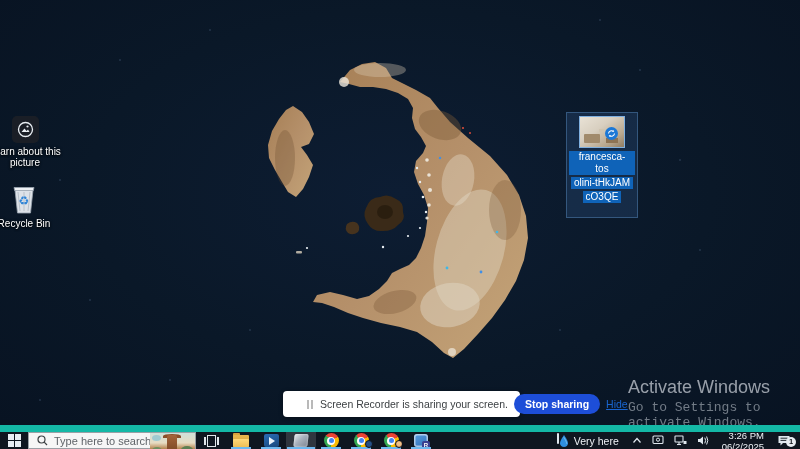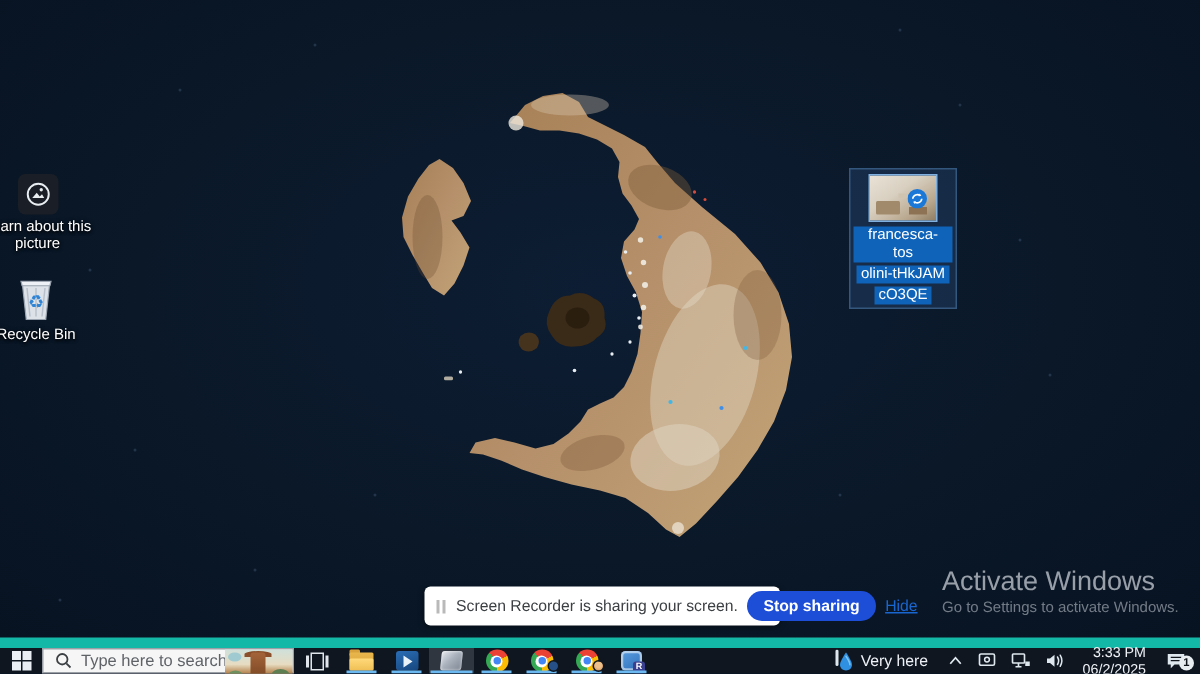--- a/index.html
+++ b/index.html
@@ -17,46 +17,46 @@
   .desk-icon { position:absolute; width:72px; text-align:center; cursor:default; }
   .desk-icon .glyph { display:flex; align-items:center; justify-content:center; margin:0 auto; }
   .desk-label { margin-top:3px; font-size:10px; line-height:11px; color:#fff;
     text-shadow:0 1px 2px rgba(0,0,0,.9), 0 0 3px rgba(0,0,0,.7); }
   #icon-learn { left:-11px; top:116px; }
   #icon-learn .glyph { width:27px; height:27px; background:rgba(28,32,38,.92); border-radius:5px; }
   #icon-recycle { left:-12px; top:183px; }
 
   
   #file-icon { position:absolute; left:566px; top:112px; width:72px; text-align:center;
-    background:rgba(70,130,200,.18); border:1px solid rgba(110,170,230,.35); padding:3px 2px 2px; }
+    background:rgba(70,130,200,.18); border:1px solid rgba(110,170,230,.35); padding:3px 2px 14px; }
   #file-icon .thumb { position:relative; width:46px; height:32px; margin:0 auto;
     background:linear-gradient(145deg,#e9e2d6 0%, #d8cfc0 40%, #b9a88f 75%, #8f7c62 100%);
     border:1px solid #7fb0e0; box-shadow:0 0 0 1px rgba(20,40,70,.4); }
   #file-icon .thumb .furniture { position:absolute; left:4px; bottom:4px; width:16px; height:9px;
     background:#a18a6b; border-radius:1px; box-shadow:20px 2px 0 -2px #8d7354, 12px -8px 0 -3px #cfc4b0; }
   #file-icon .sync-badge { position:absolute; right:6px; top:9px; }
   #file-icon .fname { display:inline-block; font-size:10px; line-height:12px; color:#fff;
     background:#0f63b8; padding:0 3px; }
 
   
   #share-bar { position:absolute; left:283px; top:391px; width:237px; height:26px;
     background:#fff; border-radius:4px; box-shadow:0 1px 4px rgba(0,0,0,.45);
-    display:flex; align-items:center; padding:0 8px; gap:6px; }
+    display:flex; align-items:center; padding:0 24px; gap:6px; }
   #share-bar .grip { display:flex; gap:2px; margin-right:1px; }
   #share-bar .grip i { display:block; width:2px; height:9px; background:#b9b9b9; }
   #share-bar .msg { font-size:10.5px; color:#3c4043; white-space:nowrap; }
   #share-bar .stop-btn { margin-left:auto; background:#1d4ed8; color:#fff; border:none;
     font-size:10.5px; font-weight:bold; padding:4px 11px; border-radius:13px; cursor:pointer;
     font-family:"Liberation Sans", sans-serif; white-space:nowrap; }
   #share-bar .hide-link { font-size:10.5px; color:#1a66d1; text-decoration:underline; cursor:pointer; }
 
   
   #activate { position:absolute; left:628px; top:377px; }
   #activate .t1 { font-size:18px; color:rgba(200,206,214,.75); }
-  #activate .t2 { font-size:10px; color:rgba(170,178,188,.65); margin-top:2px; }
+  #activate .t2 { font-size:13px; color:rgba(170,178,188,.65); margin-top:2px;font-family:Liberation Mono, monospace; }
 
   
   #taskbar { position:absolute; left:0; top:425px; width:800px; height:24px;
     background:#0f1620; display:flex; align-items:stretch; border-top:7px solid #14b8a6; }
   .tb-btn { display:flex; align-items:center; justify-content:center; cursor:pointer; position:relative; }
   #start-btn { width:28px; }
   .win-logo { display:grid; grid-template-columns:6px 6px; grid-template-rows:6px 6px; gap:1px; }
   .win-logo i { background:#e8eef4; display:block; }
 
   #search-box { width:168px; background:#f6f6f6; border:1px solid #9aa0a6; display:flex;
@@ -401,21 +401,21 @@
       </div>
 
       <div class="tray-item">
         <svg width="13" height="11" viewBox="0 0 13 11">
           <path d="M1 4 L3 4 L6 1.5 L6 9.5 L3 7 L1 7 Z" fill="#dfe7ee"></path>
           <path d="M8 3 Q9.5 5.5 8 8 M9.8 1.8 Q12 5.5 9.8 9.2" stroke="#dfe7ee" stroke-width="1" fill="none" stroke-linecap="round"></path>
         </svg>
       </div>
 
       <div class="tray-item clock">
-        <span>3:33 PM</span>
+        <span>3:26 PM</span>
         <span>06/2/2025</span>
       </div>
 
       <div class="tray-item notif">
         <svg width="14" height="13" viewBox="0 0 14 13">
           <path d="M1.5 2 h11 v7 h-6.5 l-2.5 2.5 v-2.5 h-2 Z" fill="#dfe7ee"></path>
           <line x1="3.5" y1="4.2" x2="10.5" y2="4.2" stroke="#10151c" stroke-width="0.9"></line>
           <line x1="3.5" y1="6.4" x2="10.5" y2="6.4" stroke="#10151c" stroke-width="0.9"></line>
         </svg>
         <span class="count">1</span>

